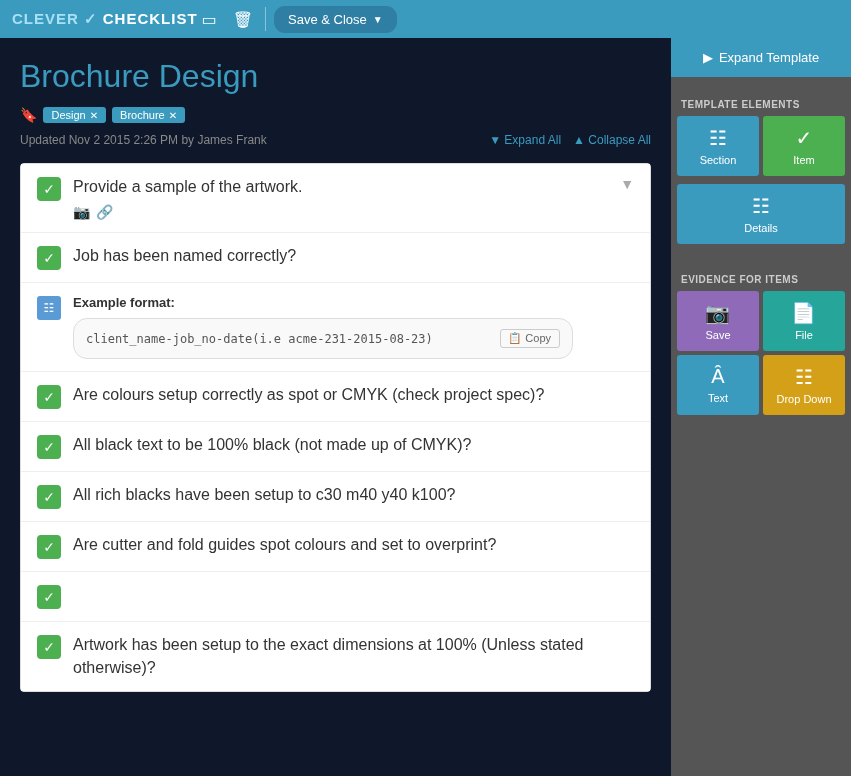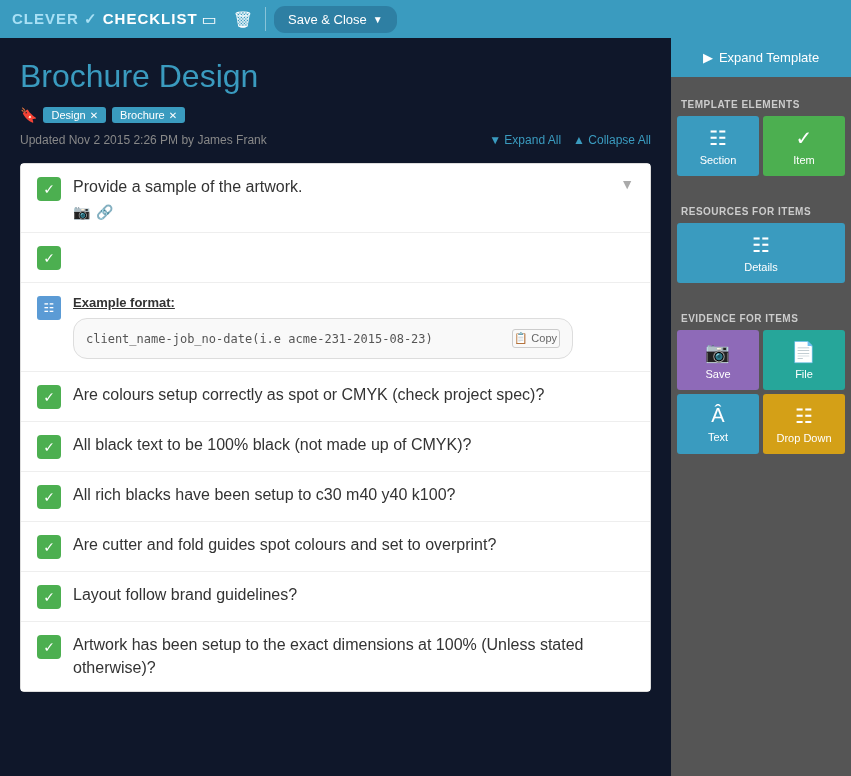--- a/index.html
+++ b/index.html
@@ -193,41 +193,40 @@
       font-size: 12px;
       flex-shrink: 0;
       margin-right: 12px;
       margin-top: 1px;
     }
     .example-label {
       font-size: 13px;
       font-weight: bold;
       color: #333;
       margin-bottom: 8px;
-      text-decoration: underline;
     }
     .code-box {
       background: #f9f9f9;
       border: 1px solid #ddd;
       border-radius: 14px;
       padding: 10px 12px;
       font-size: 12px;
       font-family: monospace;
       color: #555;
       display: flex;
       justify-content: space-between;
       align-items: center;
       max-width: 500px;
     }
     .copy-btn {
       background: none;
       border: 1px solid #ccc;
       color: #666;
       font-size: 11px;
-      padding: 2px 2px;
+      padding: 2px 8px;
       border-radius: 3px;
       cursor: pointer;
       white-space: nowrap;
       margin-left: 10px;
     }
 
     
     .sidebar {
       width: 180px;
       background: #555;
@@ -345,20 +344,23 @@
             <div class="item-icons">
               <span class="item-icon">📷</span>
               <span class="item-icon">🔗</span>
             </div>
           </div>
           <span class="item-expand">▼</span>
         </div>
 
         <div class="checklist-item">
           <div class="check-box">✓</div>
+          <div class="item-content">
+            <span class="item-text">Job has been named correctly?</span>
+          </div>
         </div>
 
         <div class="checklist-item example-item">
           <div class="example-icon">☷</div>
           <div class="item-content">
             <div class="example-label">Example format:</div>
             <div class="code-box">
               <span>client_name-job_no-date(i.e acme-231-2015-08-23)</span>
               <button class="copy-btn">📋 Copy</button>
             </div>
@@ -388,23 +390,20 @@
 
         <div class="checklist-item">
           <div class="check-box">✓</div>
           <div class="item-content">
             <span class="item-text">Are cutter and fold guides spot colours and set to overprint?</span>
           </div>
         </div>
 
         <div class="checklist-item">
           <div class="check-box">✓</div>
-          <div class="item-content">
-            <span class="item-text">Layout follow brand guidelines?</span>
-          </div>
         </div>
 
         <div class="checklist-item">
           <div class="check-box">✓</div>
           <div class="item-content">
             <span class="item-text">Artwork has been setup to the exact dimensions at 100% (Unless stated otherwise)?</span>
           </div>
         </div>
 
       </div>
@@ -422,21 +421,20 @@
       <div class="sidebar-tile blue">
         <span class="sidebar-tile-icon">☷</span>
         <span class="sidebar-tile-label">Section</span>
       </div>
       <div class="sidebar-tile green">
         <span class="sidebar-tile-icon">✓</span>
         <span class="sidebar-tile-label">Item</span>
       </div>
     </div>
 
-    <div class="sidebar-section-label">RESOURCES FOR ITEMS</div>
     <div class="sidebar-grid">
       <div class="sidebar-tile blue" style="grid-column: span 2;">
         <span class="sidebar-tile-icon">☷</span>
         <span class="sidebar-tile-label">Details</span>
       </div>
     </div>
 
     <div class="sidebar-section-label">EVIDENCE FOR ITEMS</div>
     <div class="sidebar-grid">
       <div class="sidebar-tile purple">

